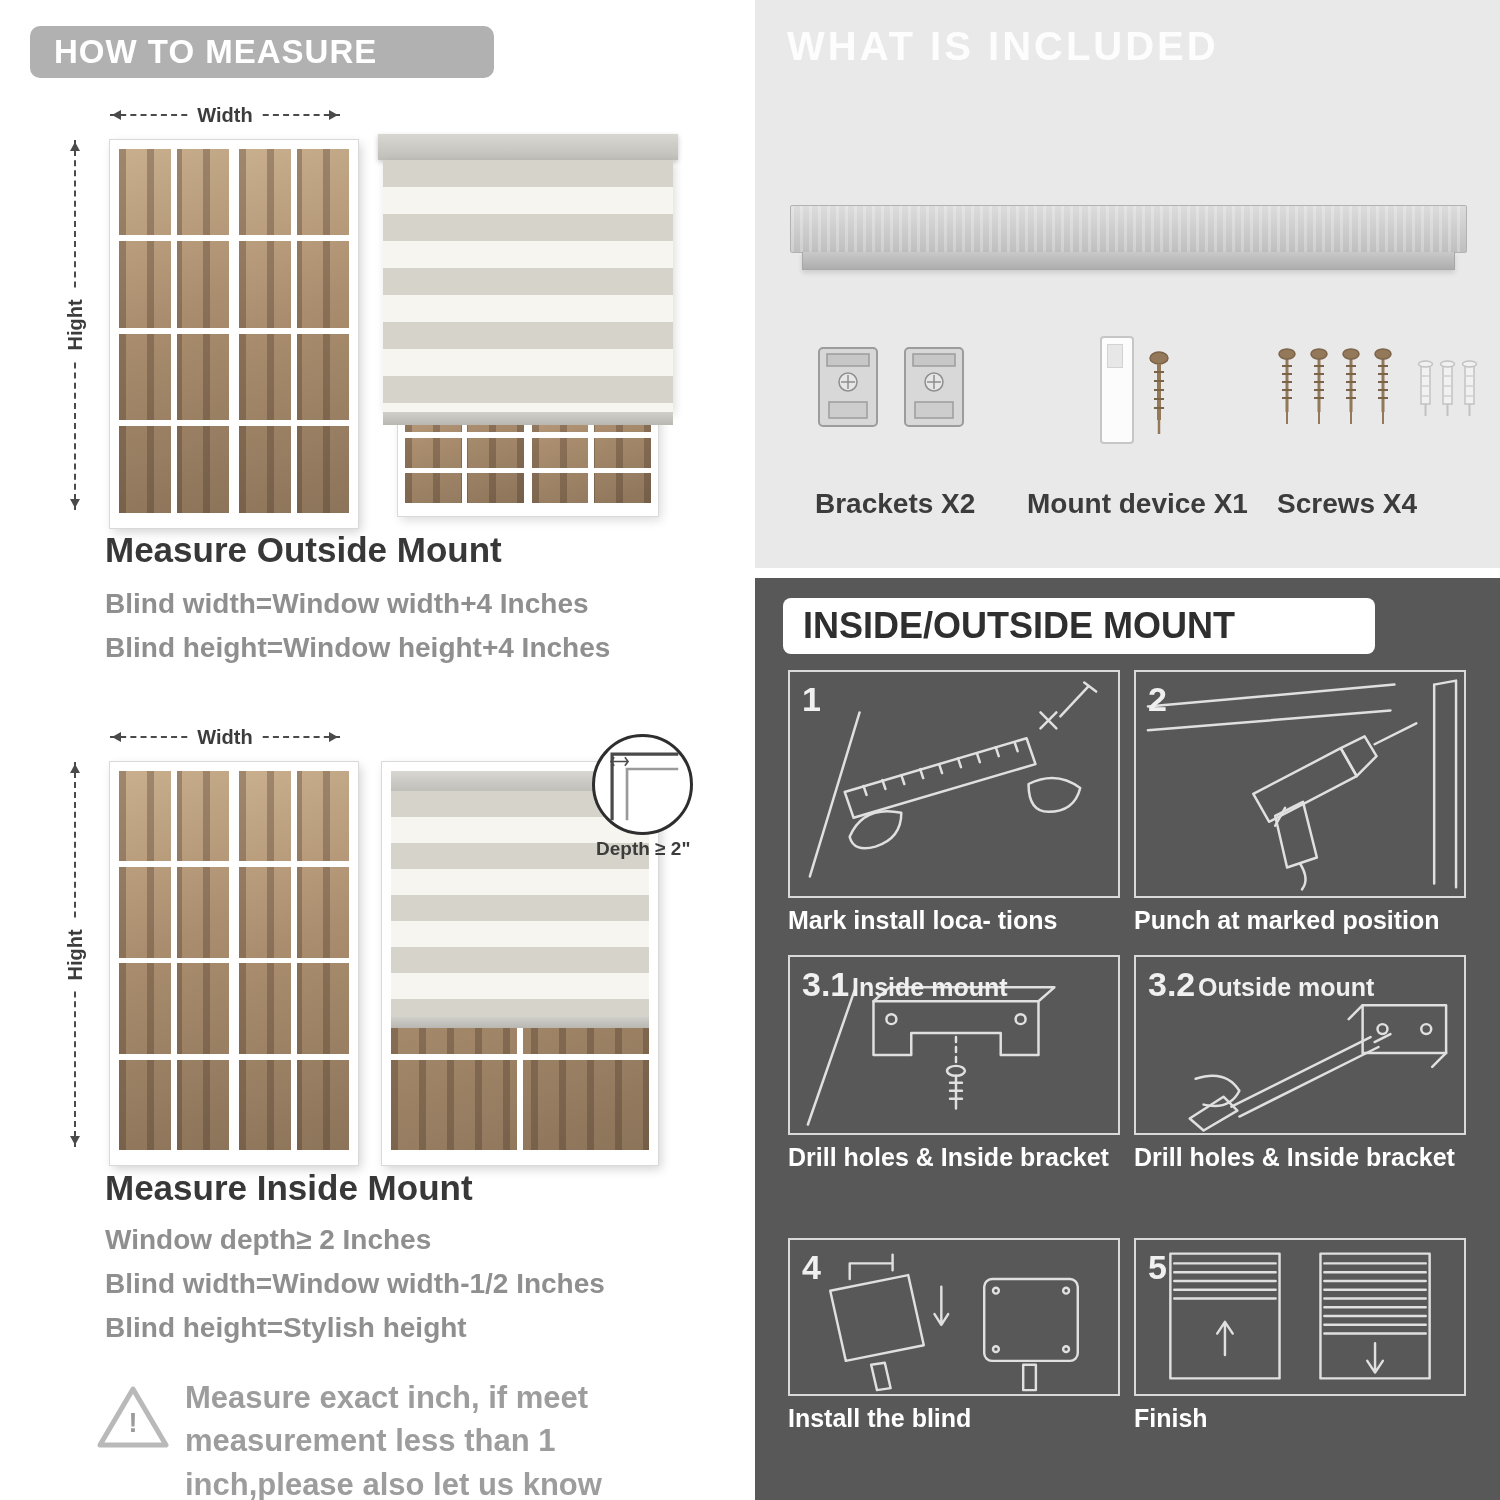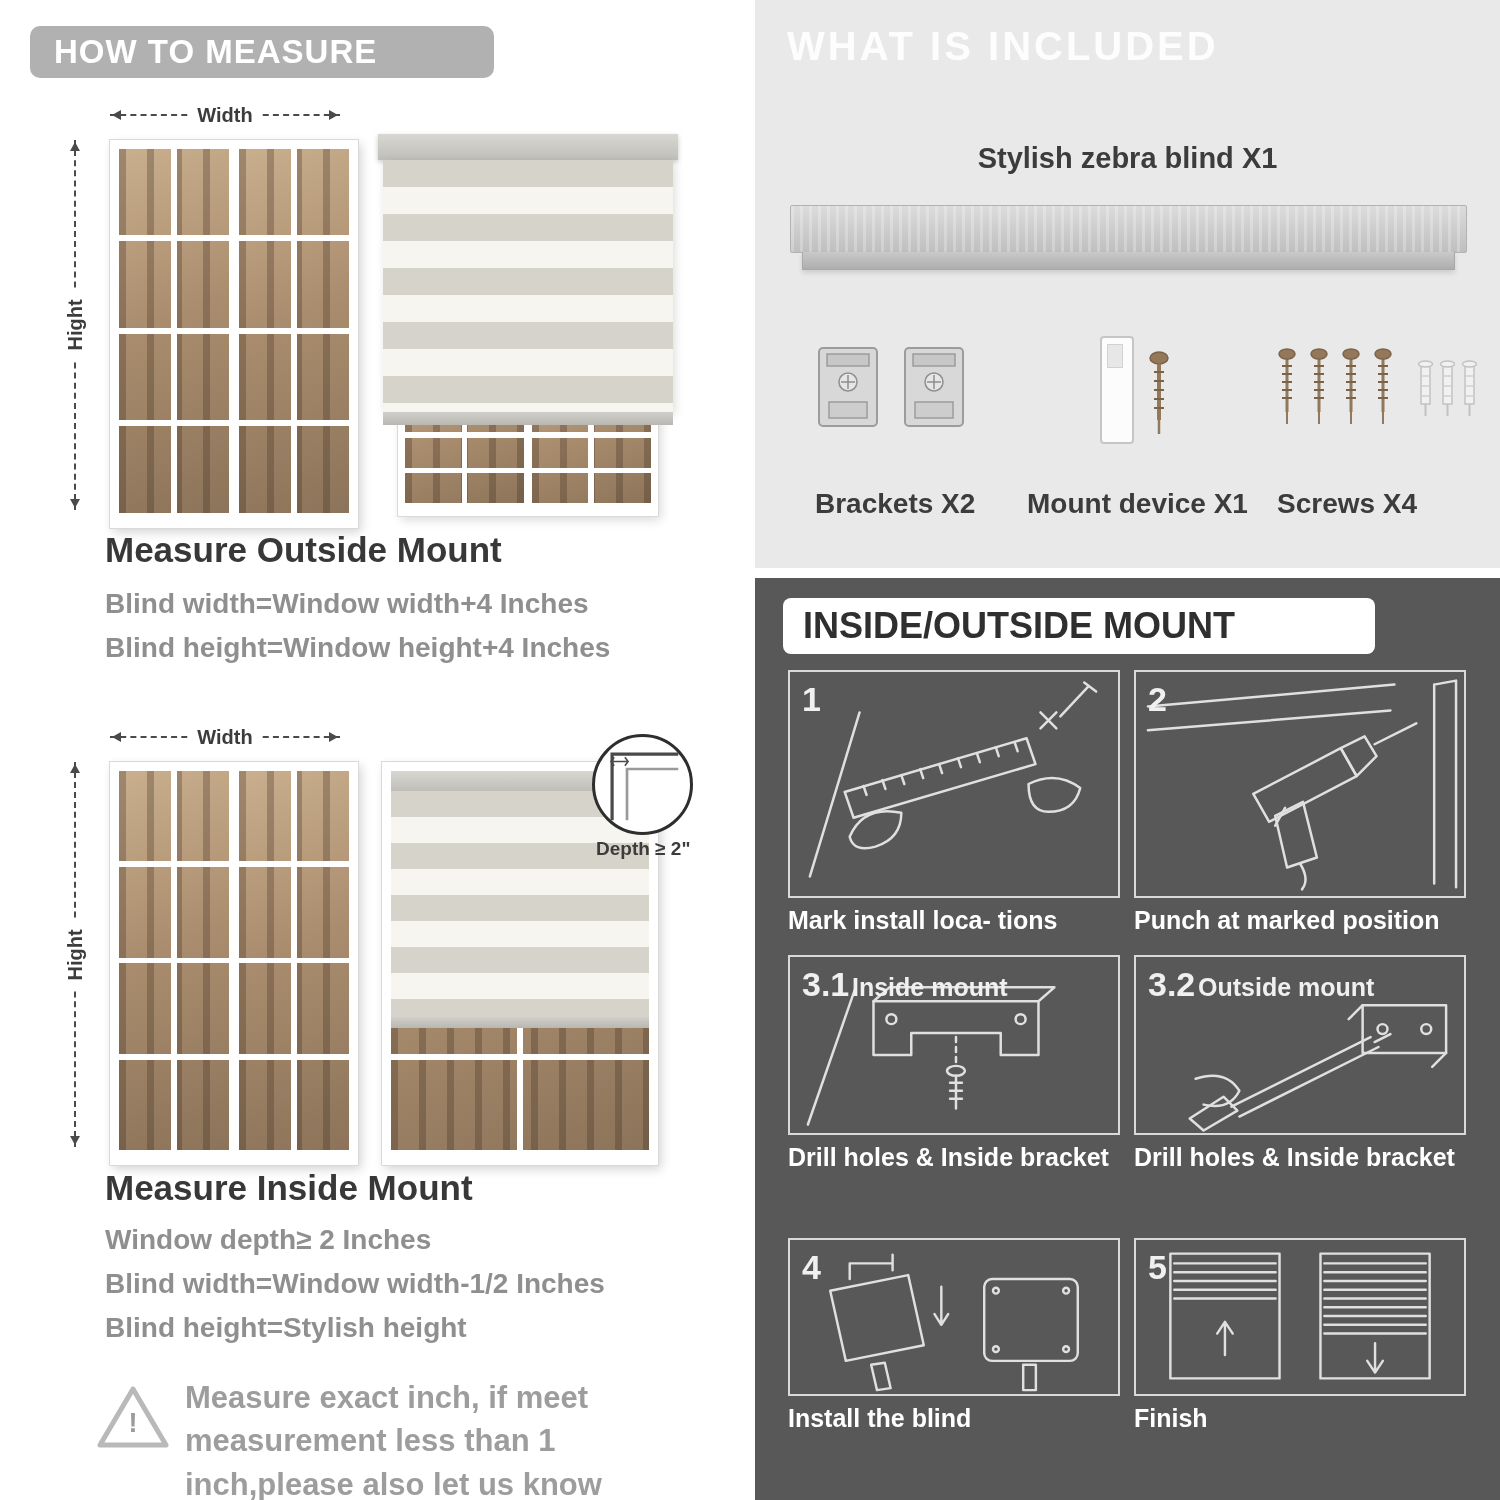--- a/index.html
+++ b/index.html
@@ -168,21 +168,20 @@
       <svg viewBox="0 0 76 70">
         <path d="M38 7 L71 63 H5 Z" fill="none" stroke="#b9b9b9" stroke-width="5" stroke-linejoin="round"></path>
       </svg>
       <div class="warn-mark" style="left:0;right:0;top:26px;">!</div>
     </div>
     <p class="note-text" style="left:185px;top:1376px;">Measure exact inch, if meet measurement less than 1 inch,please also let us know exact measurement, please do not leave it</p>
   </section>
 
   <section class="abs included">
     <div class="included-header">WHAT IS INCLUDED</div>
-    <div class="blind-name">Stylish zebra blind X1</div>
 
     <div class="rail-main"></div>
     <div class="rail-lip"></div>
 
     <div class="abs" style="left:62px;top:346px;width:62px;height:82px;">
       <svg viewBox="0 0 62 82">
         <rect x="2" y="2" width="58" height="78" rx="4" fill="#d8d8d8" stroke="#9c9c9c" stroke-width="2"></rect>
         <rect x="10" y="8" width="42" height="12" fill="#c7c7c7" stroke="#9c9c9c" stroke-width="1.5"></rect>
         <circle cx="31" cy="36" r="9" fill="#e6e6e6" stroke="#8f8f8f" stroke-width="1.5"></circle>
         <path d="M31 29 V43 M24 36 H38" stroke="#8f8f8f" stroke-width="1.5"></path>

